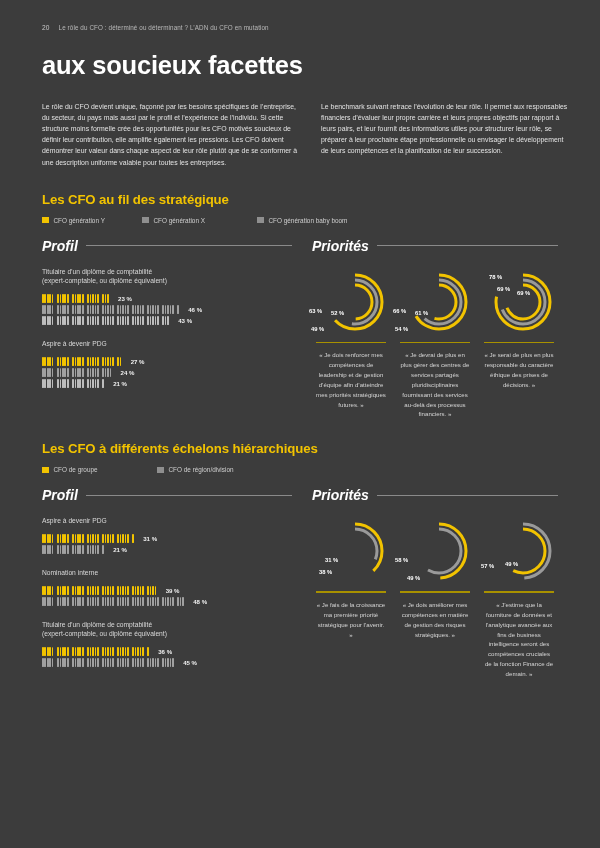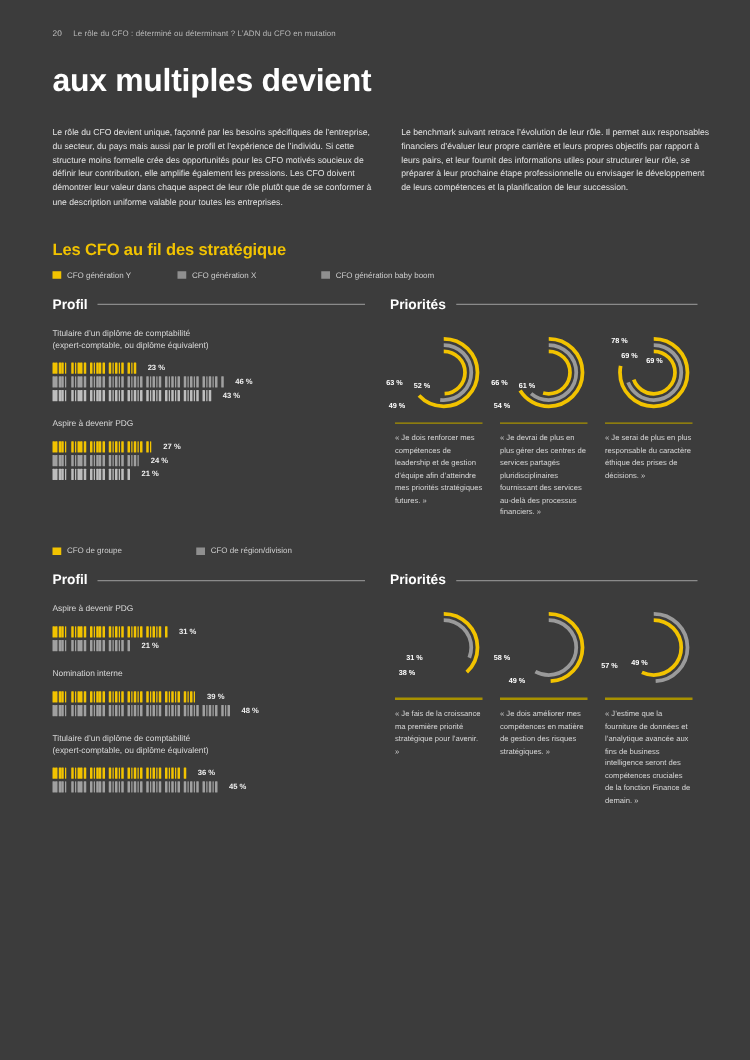--- a/index.html
+++ b/index.html
@@ -30,23 +30,23 @@
   .section{margin-top:24px;}
   .sec-title{color:#f2c300;font-size:13.2px;font-weight:700;letter-spacing:-.1px;}
   .legend{display:flex;align-items:center;margin-top:10px;font-size:6.4px;color:#cfcfcf;}
   .legend .item{display:flex;align-items:center;gap:5px;}
   .sw{width:6.5px;height:6.5px;display:inline-block;}
   .sw.y{background:#f2c300;}
   .sw.g{background:#8f8f8f;}
 
   .cols{display:flex;margin-top:14px;}
   .colL{width:268px;}
-  .colR{width:248px;margin-left:20px;}
-
-  .colhead{display:flex;align-items:center;gap:8px;font-size:11px;font-weight:700;color:#ffffff;}
+  .colR{width:248px;margin-left:20px;text-align:center;}
+
+  .colhead{display:flex;align-items:center;gap:8px;font-size:14px;font-weight:700;color:#ffffff;font-style:italic;}
   .colhead .rule{flex:1;height:1px;background:#8a8a8a;}
 
   
   .metric{margin-top:13px;}
   .metric .label{font-size:6.7px;line-height:1.45;color:#d9d9d9;}
   .bars{margin-top:7px;}
   .barrow{display:flex;align-items:center;gap:6px;height:11px;}
   .tally{display:flex;align-items:center;height:8.5px;}
   .grp{display:flex;margin-right:2.6px;}
   .tk{width:1.55px;height:8.5px;margin-right:0.95px;border-radius:.4px;}
@@ -70,21 +70,21 @@
 <body>
 
 <div class="page">
 
   <div class="runhead">
     <span class="pg">20</span>
     <span>Le rôle du CFO : déterminé ou déterminant ? L’ADN du CFO en mutation</span>
   </div>
 
   <div class="title">
-    <span class="l2">aux multiples devient</span>
+    <span class="l2">aux soucieux facettes</span>
   </div>
 
   <div class="intro">
     <div class="col1">
       <p>Le rôle du CFO devient unique, façonné par les besoins spécifiques de l’entreprise, du secteur, du pays mais aussi par le profil et l’expérience de l’individu. Si cette structure moins formelle crée des opportunités pour les CFO motivés soucieux de définir leur contribution, elle amplifie également les pressions. Les CFO doivent démontrer leur valeur dans chaque aspect de leur rôle plutôt que de se conformer à une description uniforme valable pour toutes les entreprises.</p>
     </div>
     <div class="col2">
       <p>Le benchmark suivant retrace l’évolution de leur rôle. Il permet aux responsables financiers d’évaluer leur propre carrière et leurs propres objectifs par rapport à leurs pairs, et leur fournit des informations utiles pour structurer leur rôle, se préparer à leur prochaine étape professionnelle ou envisager le développement de leurs compétences et la planification de leur succession.</p>
     </div>
   </div>
@@ -468,20 +468,21 @@
               </div>
               <div class="ylerule"></div>
               <div class="quote">« Je serai de plus en plus responsable du caractère éthique des prises de décisions. »</div>
             </div>
           </div>
       </div>
     </div>
   </div>
 
   <div class="section sec2">
+    <div class="sec-title">Les CFO à différents échelons hiérarchiques</div>
 
     <div class="legend">
       <div class="item" style="width:115px">
         <span class="sw y"></span>
         <span>CFO de groupe</span>
       </div>
       <div class="item">
         <span class="sw g"></span>
         <span>CFO de région/division</span>
       </div>

